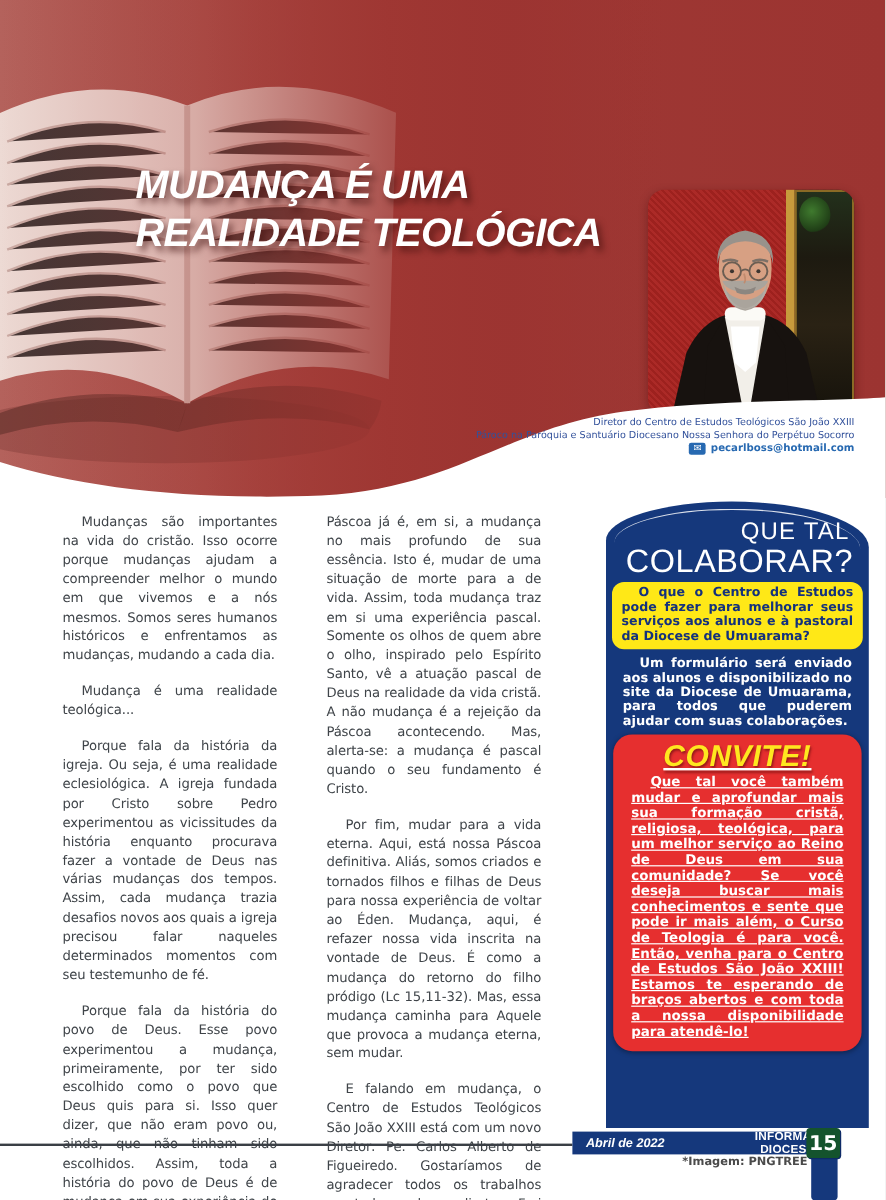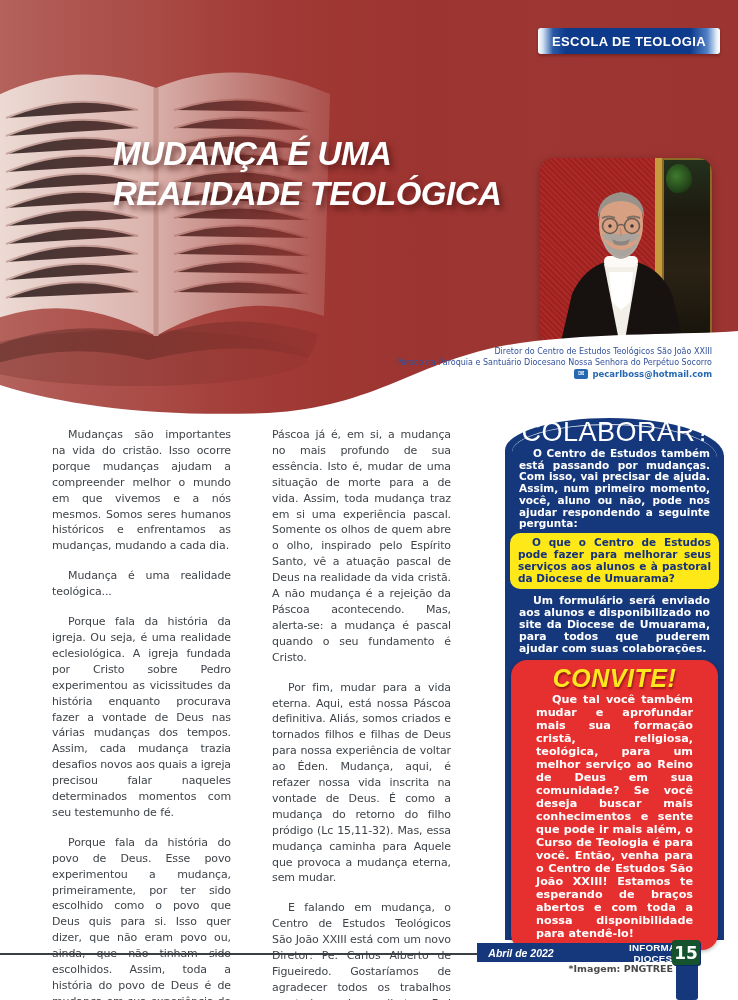--- a/index.html
+++ b/index.html
@@ -55,22 +55,22 @@
        border-top:1.5px solid rgba(255,255,255,.85);
        border-radius:105px 115px 0 0 / 30px 36px 0 0;}
   .collab-h1{margin:14px 16px 0 0;text-align:right;font-size:20px;line-height:22px;letter-spacing:1px;
        font-family:"Liberation Sans",sans-serif;}
   .collab-h2{margin:0 13px 0 0;text-align:right;font-size:27px;line-height:28px;letter-spacing:.5px;
        font-family:"Liberation Sans",sans-serif;}
   .collab-intro{margin:2px 14px 0;font-size:10.5px;line-height:11.7px;font-weight:bold;text-align:justify;text-indent:14px;}
   .question-box{margin:3px 5px 0;background:#ffe817;border-radius:10px;padding:4px 8px;
        color:#14317d;font-weight:bold;font-size:10.5px;line-height:11.9px;text-align:justify;text-indent:14px;}
   .form-info{margin:6px 14px 0;font-size:10.8px;line-height:12.2px;font-weight:bold;text-align:justify;text-indent:14px;}
-  .invite-box{margin:4px 6px 0;background:#e62f2f;border-radius:16px;padding:5px 25px 10px;
-       box-shadow:0 1px 4px rgba(0,0,0,.35);}
+  .invite-box{margin:4px 6px 0;background:#e62f2f;border-radius:16px;padding:5px 15px 10px;
+       box-shadow:0 1px 4px rgba(0,0,0,.35);text-decoration:underline;}
   .invite-h{margin:0;text-align:center;color:#ffe71f;font-weight:bold;font-style:italic;
        font-size:25px;line-height:26px;letter-spacing:.5px;font-family:"Liberation Sans",sans-serif;
        text-shadow:1px 2px 2px rgba(90,10,10,.6);}
   .invite-body{margin:2px 0 0;font-size:11.2px;line-height:13px;font-weight:bold;text-align:justify;text-indent:16px;}
 
   
   .rule{position:absolute;left:0;top:953px;width:477px;height:2px;background:#3a3f45;}
   .footer-bar{position:absolute;left:477px;top:943px;width:221px;height:19px;background:#15387c;
        display:flex;align-items:center;gap:32px;}
   .footer-date{flex:0 0 88px;text-align:center;color:#fff;font-size:10.5px;font-weight:bold;font-style:italic;
@@ -118,23 +118,20 @@
           <path d="M196,152 Q262,130 330,154"></path>
         <path d="M196,170 Q262,148 330,172"></path>
           <path d="M196,188 Q262,166 330,190"></path>
           <path d="M196,206 Q262,184 330,208"></path>
         <path d="M196,224 Q262,202 330,226"></path>
           <path d="M196,244 Q262,222 330,246"></path>
       </g>
     </svg>
     <div class="header-tint"></div>
 
-    <div class="ribbon">
-      <span>ESCOLA DE TEOLOGIA</span>
-    </div>
 
     <div class="title">
       <div>MUDANÇA É UMA</div>
       <div>REALIDADE TEOLÓGICA</div>
     </div>
 
     <div class="photo">
       <div class="painting"></div>
       <svg viewBox="0 0 150 170" style="position:absolute;left:6px;bottom:0;width:150px;height:170px;">
         <path d="M14,170 L26,118 Q38,92 60,86 L90,86 Q114,92 126,118 L138,170 Z" fill="#17120f"></path>
@@ -180,22 +177,22 @@
     <p>Porque fala da história do povo de Deus. Esse povo experimentou a mudança, primeiramente, por ter sido escolhido como o povo que Deus quis para si. Isso quer dizer, que não eram povo ou, ainda, que não tinham sido escolhidos. Assim, toda a história do povo de Deus é de mudança em sua experiência de infidelidade à fidelidade na história de sua vida.</p>
     <p>Porque fala da realidade cristã na mudança pascal. A própria</p>
   </div>
   <div class="col col2">
     <p class="noindent">Páscoa já é, em si, a mudança no mais profundo de sua essência. Isto é, mudar de uma situação de morte para a de vida. Assim, toda mudança traz em si uma experiência pascal. Somente os olhos de quem abre o olho, inspirado pelo Espírito Santo, vê a atuação pascal de Deus na realidade da vida cristã. A não mudança é a rejeição da Páscoa acontecendo. Mas, alerta-se: a mudança é pascal quando o seu fundamento é Cristo.</p>
     <p>Por fim, mudar para a vida eterna. Aqui, está nossa Páscoa definitiva. Aliás, somos criados e tornados filhos e filhas de Deus para nossa experiência de voltar ao Éden. Mudança, aqui, é refazer nossa vida inscrita na vontade de Deus. É como a mudança do retorno do filho pródigo (Lc 15,11-32). Mas, essa mudança caminha para Aquele que provoca a mudança eterna, sem mudar.</p>
     <p>E falando em mudança, o Centro de Estudos Teológicos São João XXIII está com um novo Diretor: Pe. Carlos Alberto de Figueiredo. Gostaríamos de agradecer todos os trabalhos prestados pelo ex-diretor, Frei Justino Stolf, que foi enviado em nova missão, também, mudança.</p>
   </div>
 
   <div class="sidebar">
+    <div class="collab-h1">QUE TAL</div>
     <div class="collab-h2">COLABORAR?</div>
-    <p class="collab-intro">O Centro de Estudos também está passando por mudanças. Com isso, vai precisar de ajuda. Assim, num primeiro momento, você, aluno ou não, pode nos ajudar respondendo a seguinte pergunta:</p>
     <div class="question-box">O que o Centro de Estudos pode fazer para melhorar seus serviços aos alunos e à pastoral da Diocese de Umuarama?</div>
     <p class="form-info">Um formulário será enviado aos alunos e disponibilizado no site da Diocese de Umuarama, para todos que puderem ajudar com suas colaborações.</p>
     <div class="invite-box">
       <div class="invite-h">CONVITE!</div>
       <p class="invite-body">Que tal você também mudar e aprofundar mais sua formação cristã, religiosa, teológica, para um melhor serviço ao Reino de Deus em sua comunidade? Se você deseja buscar mais conhecimentos e sente que pode ir mais além, o Curso de Teologia é para você. Então, venha para o Centro de Estudos São João XXIII! Estamos te esperando de braços abertos e com toda a nossa disponibilidade para atendê-lo!</p>
     </div>
   </div>
 
   <div class="rule"></div>
   <div class="footer-bar">

